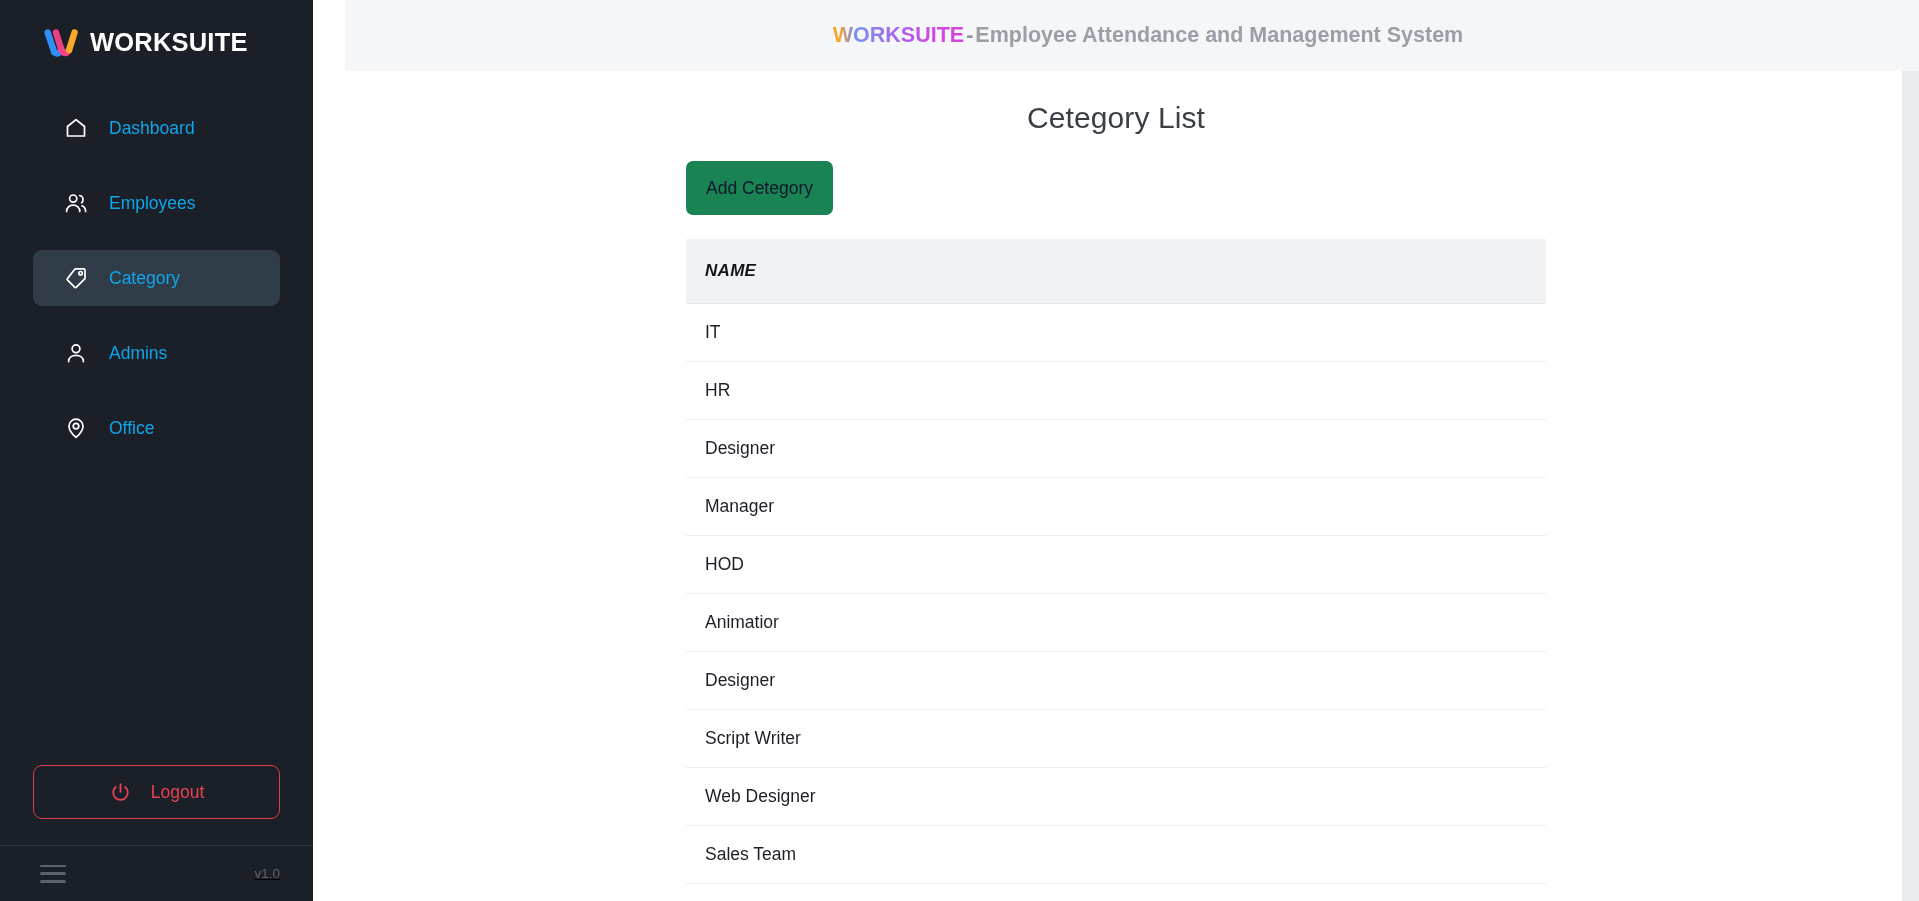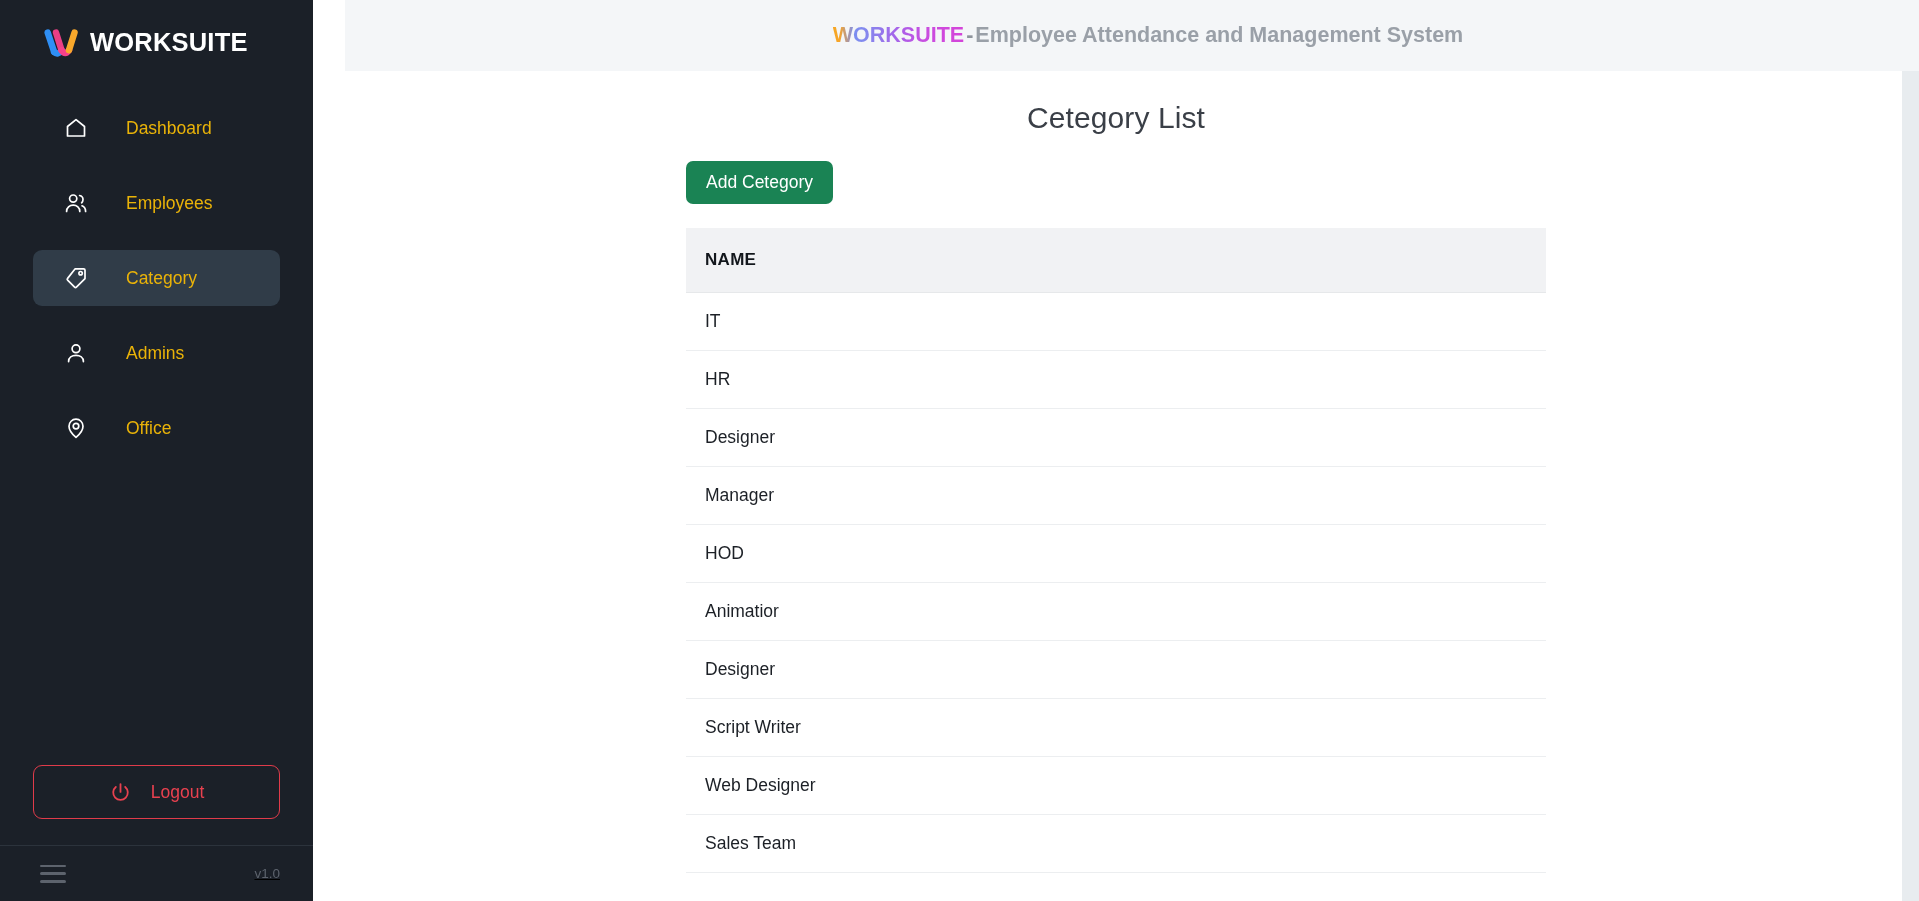--- a/index.html
+++ b/index.html
@@ -54,24 +54,24 @@
   .nav {
     margin-top: 14px;
     padding: 0 33px;
     display: flex;
     flex-direction: column;
   }
   .nav-item {
     height: 56px;
     display: flex;
     align-items: center;
-    gap: 38px;
+    gap: 21px;
     padding-left: 31px;
     border-radius: 9px;
-    color: #eab308;
+    color: #0ea5e9;
     font-size: 17.5px;
     cursor: pointer;
     margin-bottom: 19px;
   }
   .nav-item.active {
     background: #303c48;
   }
   .nav-icon {
     width: 24px;
     height: 24px;
@@ -196,27 +196,27 @@
   .panel {
     padding: 0 373px 0 373px;
   }
 
   .toolbar {
     margin-top: 26px;
     padding-left: 0;
   }
   .btn-add {
     background: #1a8354;
-    color: #ffffff;
+    color: #0f172a;
     border: none;
     border-radius: 7px;
     font-size: 17.5px;
     font-family: "Liberation Sans", sans-serif;
     padding: 0 20px;
-    height: 43px;
+    height: 54px;
     cursor: pointer;
     line-height: 43px;
   }
 
   .table-wrap {
     margin-top: 24px;
   }
   table.datatable {
     width: 100%;
     border-collapse: collapse;
@@ -224,20 +224,21 @@
   }
   table.datatable thead th {
     background: #f1f2f4;
     text-align: left;
     font-size: 17px;
     font-weight: bold;
     color: #13171c;
     padding: 22px 0 22px 19px;
     letter-spacing: 0.3px;
     border-bottom: 1px solid #e6e8ea;
+    font-style: italic;
   }
   table.datatable tbody td {
     font-size: 17.5px;
     color: #1c2026;
     padding: 18px 0 18px 19px;
     border-bottom: 1px solid #eceef0;
     font-weight: normal;
   }
 
   

